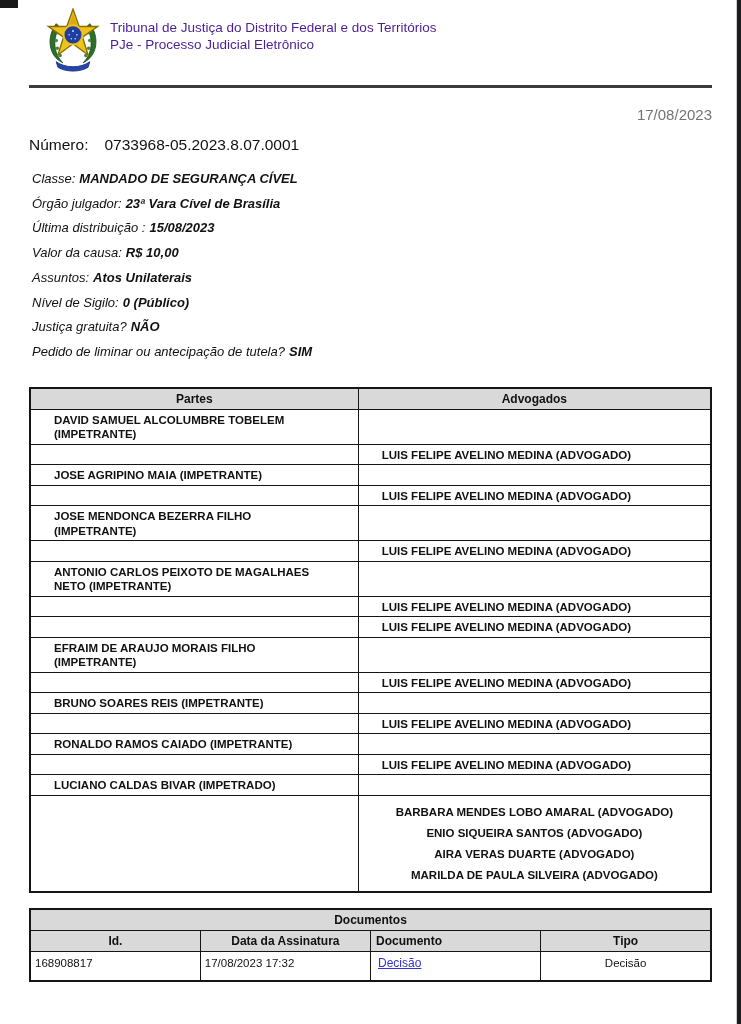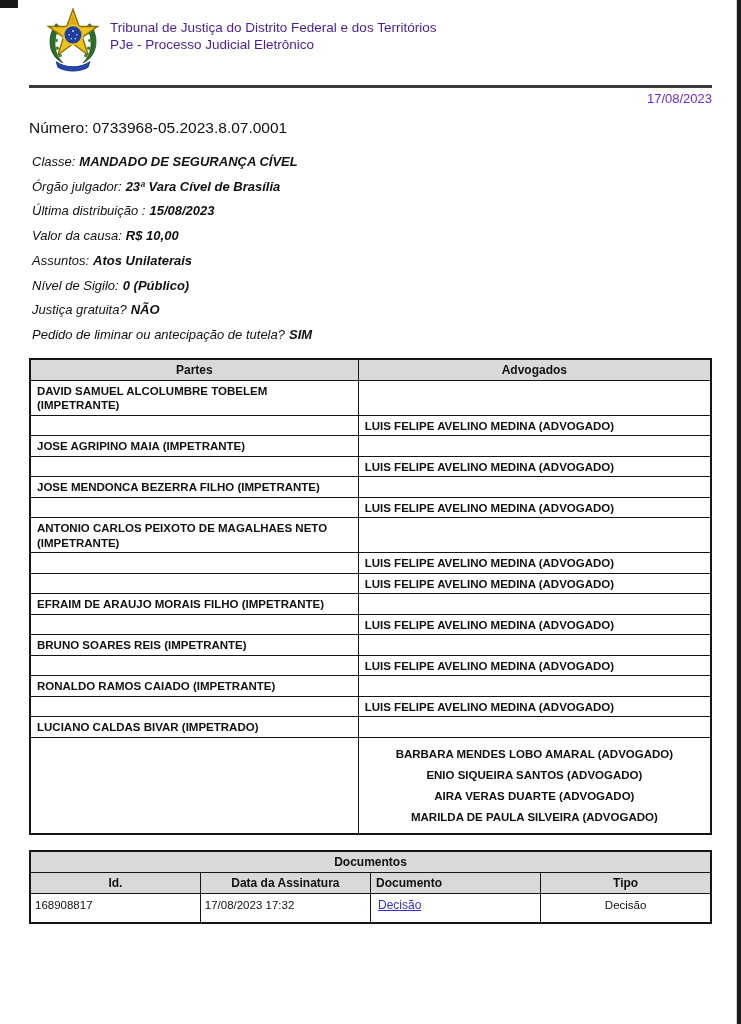--- a/index.html
+++ b/index.html
@@ -21,38 +21,38 @@
     border-left: 1px solid #cfcfcf;
   }
   .content { padding: 0 29px; }
 
   
   .hdr { display: flex; align-items: flex-start; padding-top: 8px; }
   .logo { margin-left: 16px; flex: 0 0 auto; }
   .org { margin-left: 9px; padding-top: 12px; font-size: 13.5px; line-height: 16.5px; color: #4c1d95; }
 
   .rule { border: none; border-top: 3px solid #3b3b3b; margin-top: 7px; }
-  .hdr-date { text-align: right; font-size: 13px; margin-top: 3px; color: #6d28d9; }
+  .hdr-date { text-align: right; font-size: 15px; margin-top: 18px; color: #737373; }
 
   .numero { margin-top: 13px; font-size: 15.5px; }
-  .numero .lbl { margin-right: 4px; }
+  .numero .lbl { margin-right: 16px; }
   .numero .val { font-weight: normal; }
 
   .details { margin-top: 13px; padding-left: 3px; }
   .detail-line { font-size: 13px; line-height: 24.7px; font-style: italic; }
   .detail-line .lbl { margin-right: 4px; }
   .detail-line .val { font-weight: bold; }
 
   table { width: 100%; border-collapse: collapse; table-layout: fixed; }
   table, th, td { border: 1px solid #151515; }
   table { border-width: 2px; }
   th { background: #d9d9d9; font-size: 12px; font-weight: bold; padding: 3px 5px; }
-  td { padding: 2px 6px; font-size: 11.5px; vertical-align: top; }
-
-  .partes-table { margin-top: 10px; }
+  td { padding: 2px 23px; font-size: 11.5px; vertical-align: top; }
+
+  .partes-table { margin-top: 22px; }
   .partes-table .col-parte { width: 48.2%; }
   .partes-table td { font-weight: bold; line-height: 14.5px; padding-top: 3px; padding-bottom: 2px; }
   .partes-table td:empty::after { content: "\00a0"; }
   .adv-cell.multi { padding: 6px 6px 5px 6px; }
   .adv-cell.multi div { line-height: 21px; text-align: center; }
 
   .documentos-table { margin-top: 15px; }
   .documentos-table .col-id { width: 9.4%; }
   .documentos-table .col-data { width: 13.1%; }
   .documentos-table .col-doc { width: 44%; }

